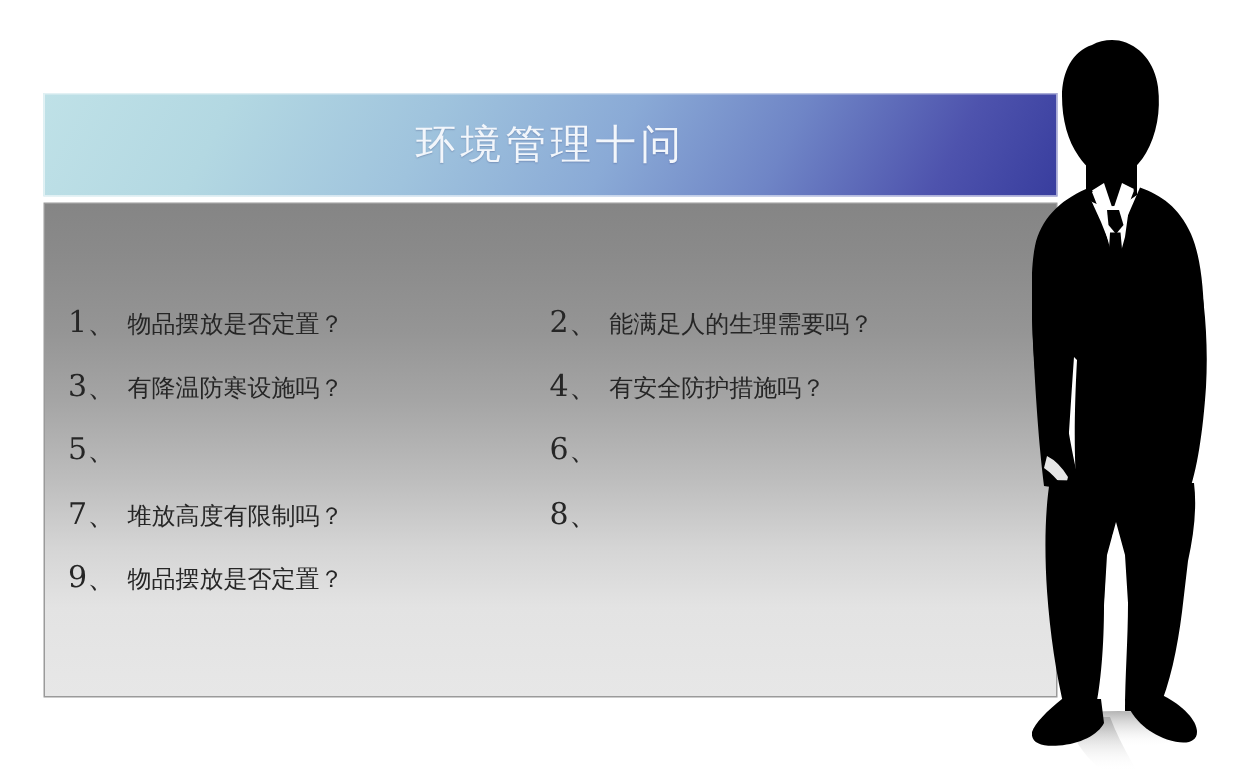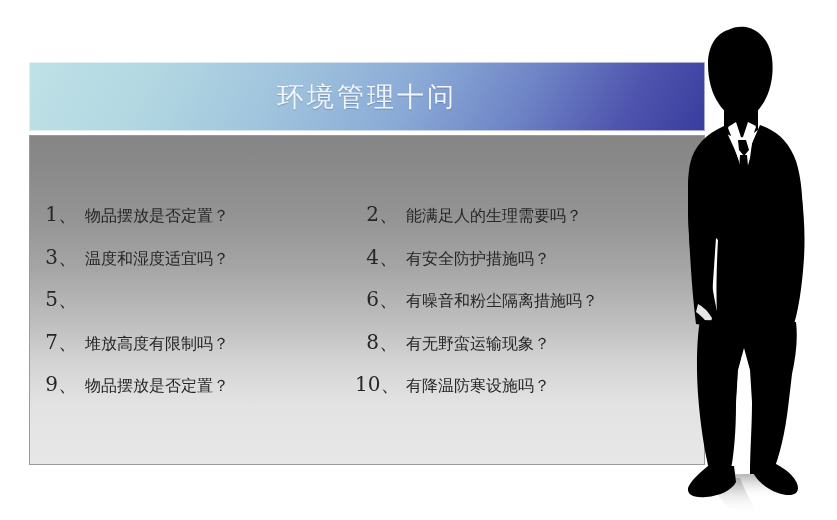--- a/index.html
+++ b/index.html
@@ -144,57 +144,51 @@
         </div>
         <div class="q-cell right">
           <span class="q-num"><span>2</span><span class="sep">、</span></span>
           <span class="q-text">能满足人的生理需要吗？</span>
         </div>
       </div>
 
       <div class="q-row">
         <div class="q-cell left">
           <span class="q-num"><span>3</span><span class="sep">、</span></span>
-          <span class="q-text">温度和湿度适宜吗？</span>
+          <span class="q-text">有降温防寒设施吗？</span>
         </div>
         <div class="q-cell right">
           <span class="q-num"><span>4</span><span class="sep">、</span></span>
           <span class="q-text">有安全防护措施吗？</span>
         </div>
       </div>
 
       <div class="q-row">
         <div class="q-cell left">
           <span class="q-num"><span>5</span><span class="sep">、</span></span>
         </div>
         <div class="q-cell right">
           <span class="q-num"><span>6</span><span class="sep">、</span></span>
-          <span class="q-text">有噪音和粉尘隔离措施吗？</span>
         </div>
       </div>
 
       <div class="q-row">
         <div class="q-cell left">
           <span class="q-num"><span>7</span><span class="sep">、</span></span>
           <span class="q-text">堆放高度有限制吗？</span>
         </div>
         <div class="q-cell right">
           <span class="q-num"><span>8</span><span class="sep">、</span></span>
-          <span class="q-text">有无野蛮运输现象？</span>
         </div>
       </div>
 
       <div class="q-row">
         <div class="q-cell left">
           <span class="q-num"><span>9</span><span class="sep">、</span></span>
           <span class="q-text">物品摆放是否定置？</span>
-        </div>
-        <div class="q-cell right">
-          <span class="q-num"><span>10</span><span class="sep">、</span></span>
-          <span class="q-text">有降温防寒设施吗？</span>
         </div>
       </div>
 
     </div>
   </div>
 
   <div id="silhouette">
     <svg width="149" height="512" viewBox="0 0 149 512" xmlns="http://www.w3.org/2000/svg">
       <defs>
         <linearGradient id="refl" x1="0" y1="0" x2="0" y2="1">

